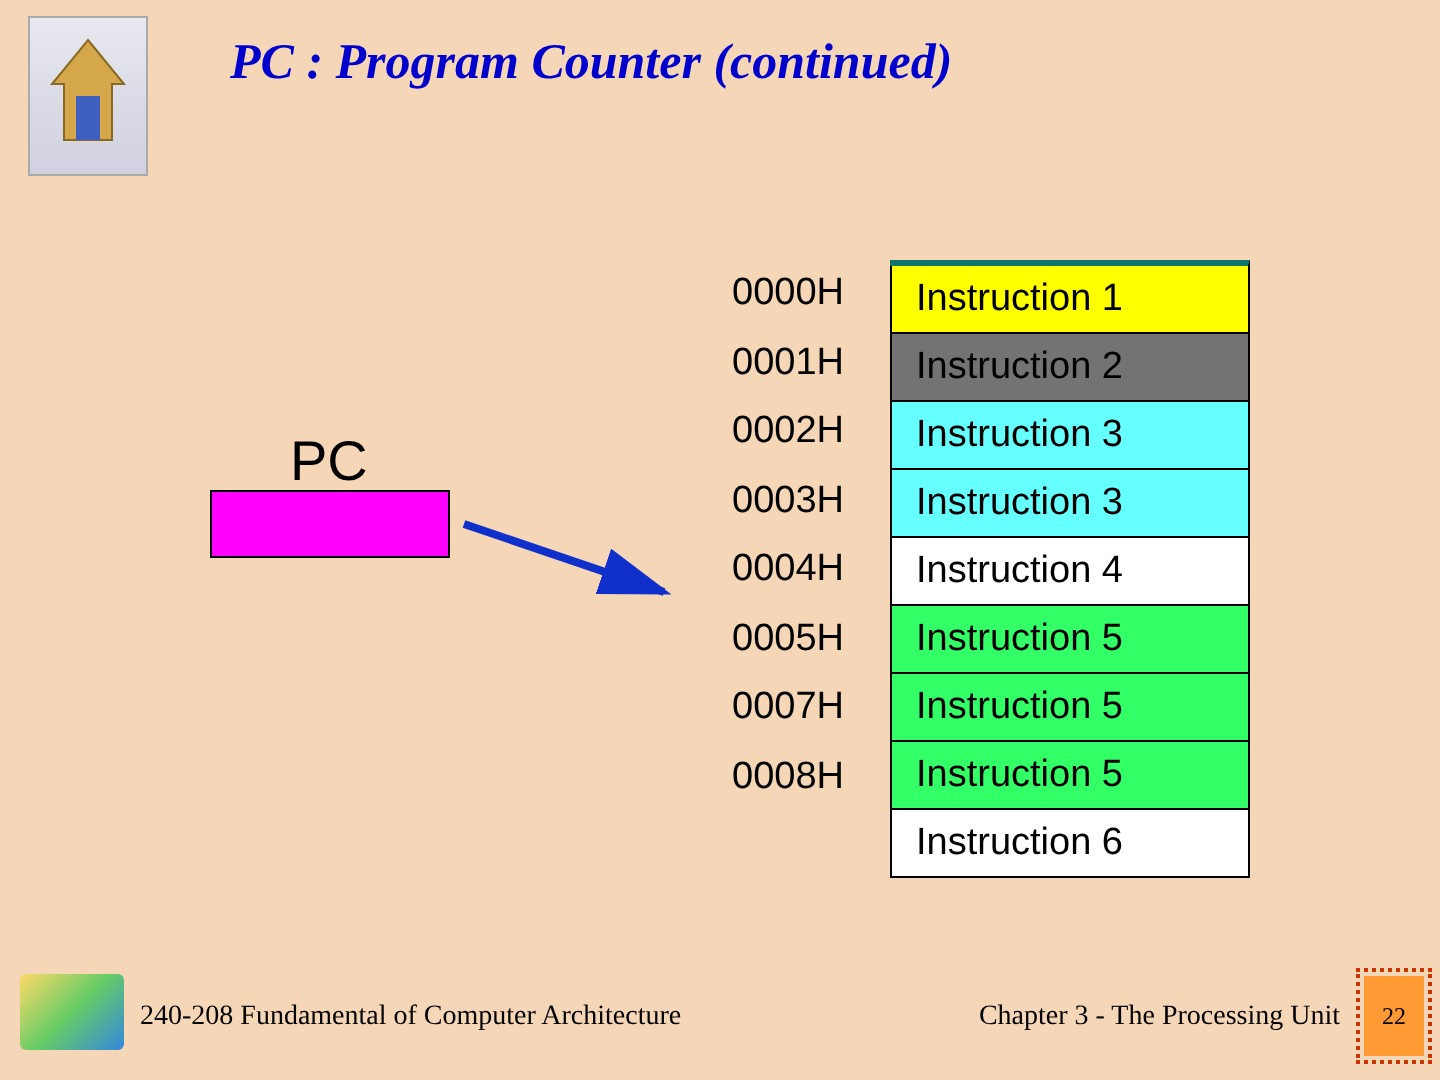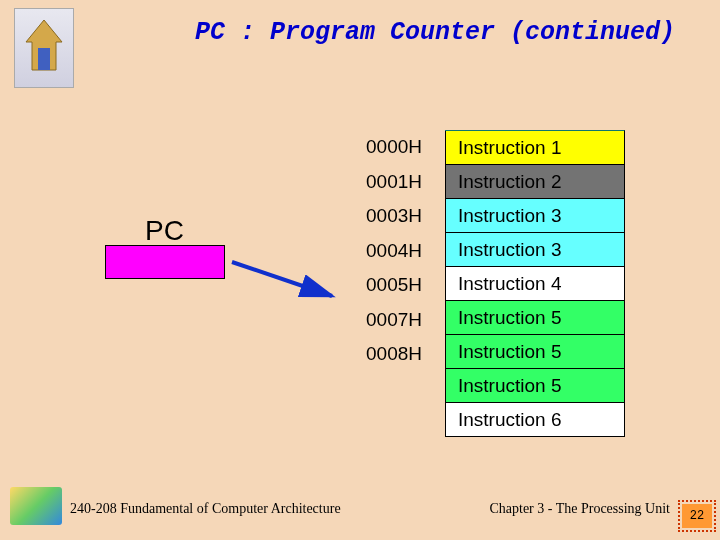--- a/index.html
+++ b/index.html
@@ -23,25 +23,25 @@
     align-items: center;
     justify-content: center;
   }
   .logo svg { width: 44px; height: 60px; }
   .title {
     position: absolute;
     left: 115px;
     top: 18px;
     width: 560px;
     color: #0000cc;
-    font-family: Liberation Mono, monospace;
+    font-family: Liberation Serif, serif;
     font-style: italic;
     font-weight: bold;
     font-size: 25px;
-    text-align: right;
+    text-align: left;
   }
   .pc-label {
     position: absolute;
     left: 145px;
     top: 215px;
     font-family: Arial, sans-serif;
     font-size: 28px;
     color: #000;
   }
   .pc-box {
@@ -73,21 +73,21 @@
     font-family: Arial, sans-serif;
     color: #000;
     text-align: right;
     padding-right: 8px;
   }
   .instr-col {
     position: absolute;
     left: 445px;
     top: 130px;
     width: 180px;
-    border-top: 1px solid #0f766e;
+    border-top: 3px solid #0f766e;
     border-right: 1px solid #000;
   }
   .instr-col div {
     height: 34px;
     line-height: 34px;
     font-size: 19px;
     font-family: Arial, sans-serif;
     color: #000;
     border-left: 1px solid #000;
     border-bottom: 1px solid #000;
@@ -117,26 +117,26 @@
     font-family: "Times New Roman", serif;
     font-size: 14px;
     color: #000;
     text-align: right;
   }
   .page-badge {
     position: absolute;
     right: 8px;
     bottom: 12px;
     width: 30px;
-    height: 24px;
+    height: 40px;
     background: #ff9933;
     display: flex;
     align-items: center;
     justify-content: center;
-    font-family: Liberation Mono, monospace;
+    font-family: Liberation Serif, serif;
     font-size: 12px;
     color: #000;
   }
   .page-badge::before {
     content: "";
     position: absolute;
     inset: -4px;
     border: 2px dotted #cc3300;
     pointer-events: none;
   }
@@ -161,20 +161,21 @@
     <marker id="ah" markerWidth="10" markerHeight="10" refX="8" refY="3" orient="auto">
       <path d="M0,0 L9,3 L0,6 Z" fill="#1030cc"></path>
     </marker>
   </defs>
   <line x1="4" y1="10" x2="104" y2="44" stroke="#1030cc" stroke-width="4" marker-end="url(#ah)"></line>
 </svg>
 
 <div class="addr-col">
   <div>0000H</div>
   <div>0001H</div>
+  <div>0002H</div>
   <div>0003H</div>
   <div>0004H</div>
   <div>0005H</div>
   <div>0007H</div>
   <div>0008H</div>
 </div>
 
 <div class="instr-col">
   <div style="background:#ffff00">Instruction 1</div>
   <div style="background:#737373">Instruction 2</div>

